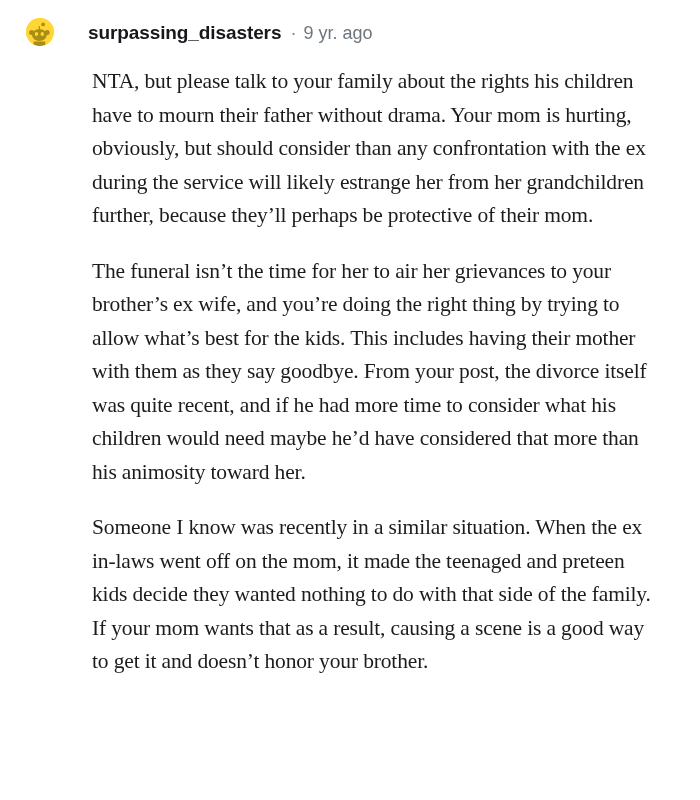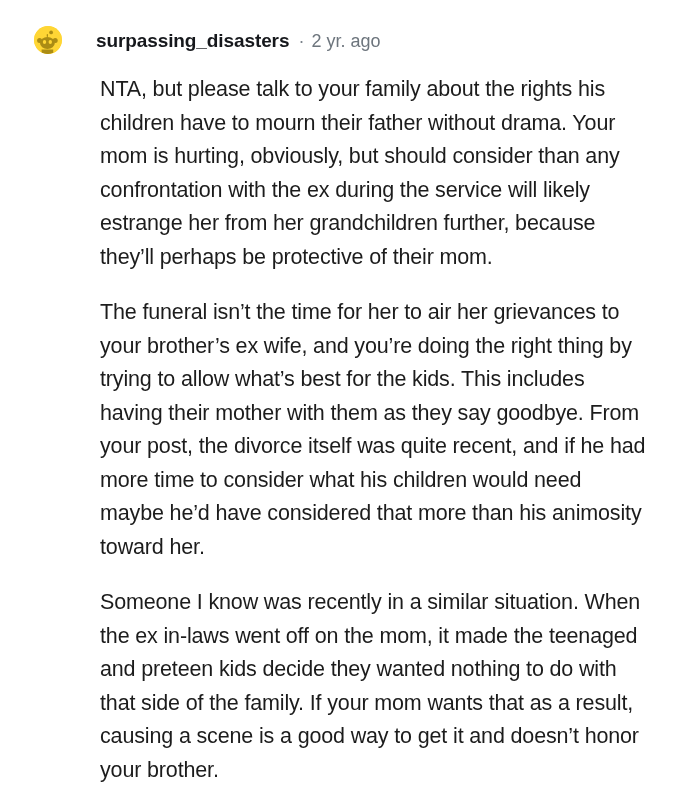--- a/index.html
+++ b/index.html
@@ -14,21 +14,21 @@
     overflow: hidden;
     font-family: "Liberation Sans", sans-serif;
     -webkit-font-smoothing: antialiased;
   }
 
   .comment {
     position: relative;
     width: 700px;
     height: 800px;
     box-sizing: border-box;
-    padding: 8px;
+    padding: 0;
     background: #ffffff;
   }
 
   
   .comment-header {
     display: flex;
     align-items: center;
     padding: 17px 0 0 26px;
     height: 30px;
     box-sizing: content-box;
@@ -72,20 +72,21 @@
     font-size: 18px;
     font-weight: 400;
     color: #6d757d;
     line-height: 1;
   }
 
   
   .comment-body {
     margin: 0;
     padding: 18px 42px 0 92px;
+    font-family: Liberation Serif, serif;
   }
 
   .comment-body p {
     margin: 0 0 22px 0;
     font-size: 21.5px;
     line-height: 33.5px;
     color: #1c1c1c;
     font-weight: 400;
     letter-spacing: -0.15px;
     word-spacing: 0px;
@@ -113,21 +114,21 @@
         <g fill="#ffd635">
           <ellipse cx="10.5" cy="16.0" rx="1.7" ry="1.9"></ellipse>
           <ellipse cx="16.3" cy="16.0" rx="1.7" ry="1.9"></ellipse>
         </g>
       </svg>
     </span>
 
     <div class="header-meta">
       <span class="username">surpassing_disasters</span>
       <span class="dot-sep">·</span>
-      <span class="timestamp">2 yr. ago</span>
+      <span class="timestamp">9 yr. ago</span>
     </div>
 
   </div>
 
   <div class="comment-body">
     <p>NTA, but please talk to your family about the rights his children have to mourn their father without drama. Your mom is hurting, obviously, but should consider than any confrontation with the ex during the service will likely estrange her from her grandchildren further, because they’ll perhaps be protective of their mom.</p>
     <p>The funeral isn’t the time for her to air her grievances to your brother’s ex wife, and you’re doing the right thing by trying to allow what’s best for the kids. This includes having their mother with them as they say goodbye. From your post, the divorce itself was quite recent, and if he had more time to consider what his children would need maybe he’d have considered that more than his animosity toward her.</p>
     <p>Someone I know was recently in a similar situation. When the ex in-laws went off on the mom, it made the teenaged and preteen kids decide they wanted nothing to do with that side of the family. If your mom wants that as a result, causing a scene is a good way to get it and doesn’t honor your brother.</p>
   </div>
 

